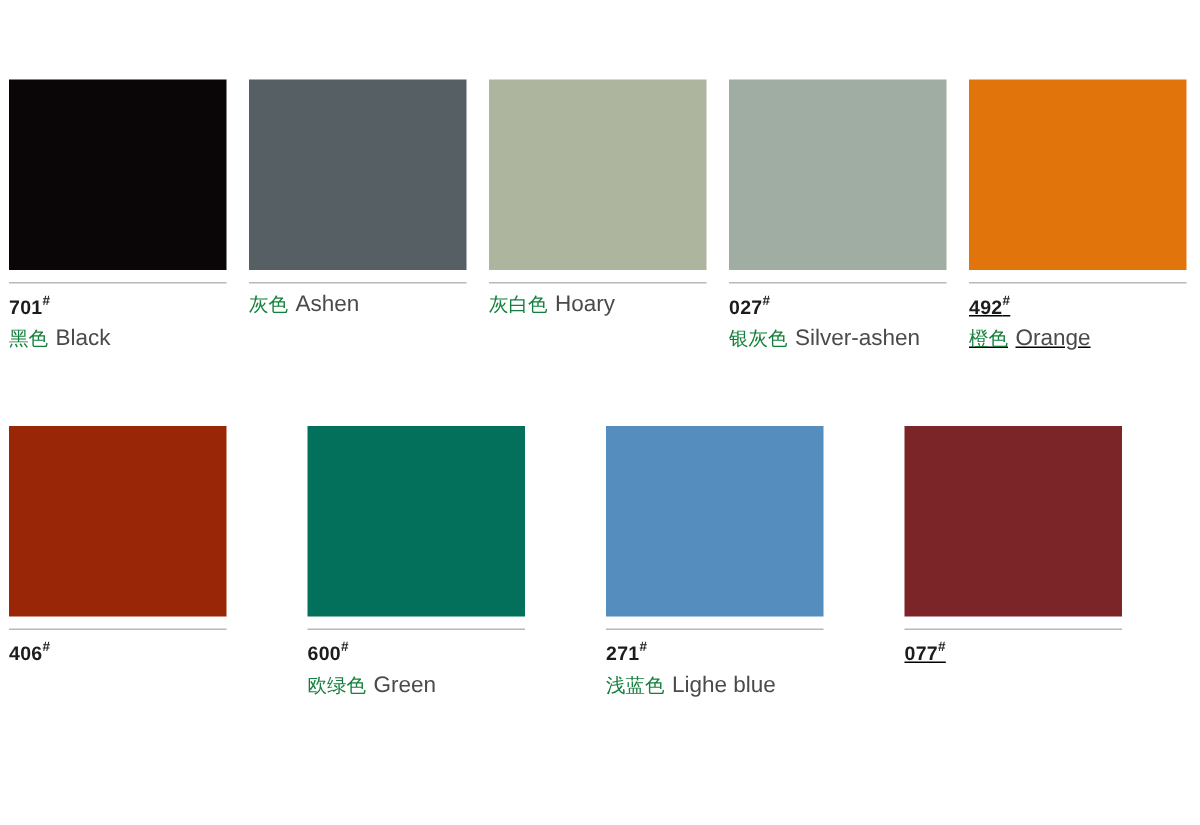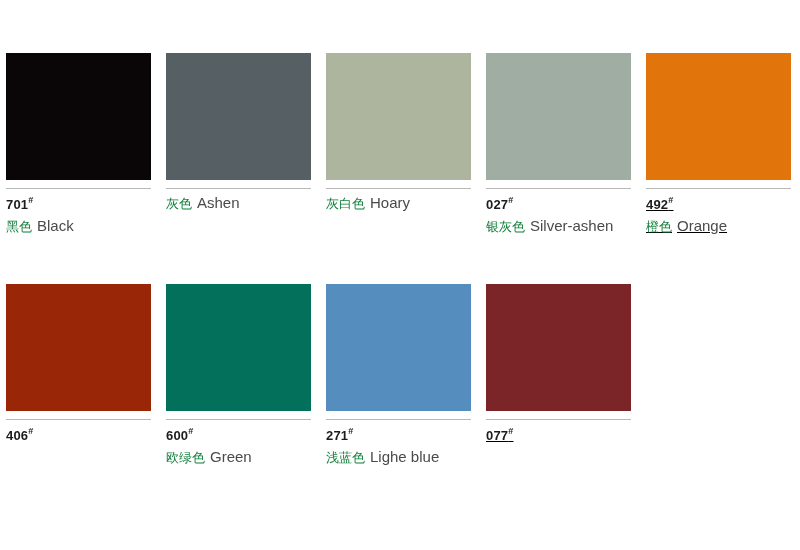--- a/index.html
+++ b/index.html
@@ -23,21 +23,21 @@
     box-sizing: border-box;
     padding: 0 6px;
   }
   .swatch-row {
     display: flex;
     flex-direction: row;
     align-items: flex-start;
     width: 788px;
   }
   .row-1 { padding-top: 53px; }
-  .row-2 { padding-top: 49px; }
+  .row-2 { padding-top: 49px; gap: 39px; }
 
   .swatch-cell {
     width: 145px;
     margin-right: 15px;
     display: flex;
     flex-direction: column;
   }
   .swatch-cell:last-child { margin-right: 0; text-decoration: underline; }
 
   .swatch-block {

